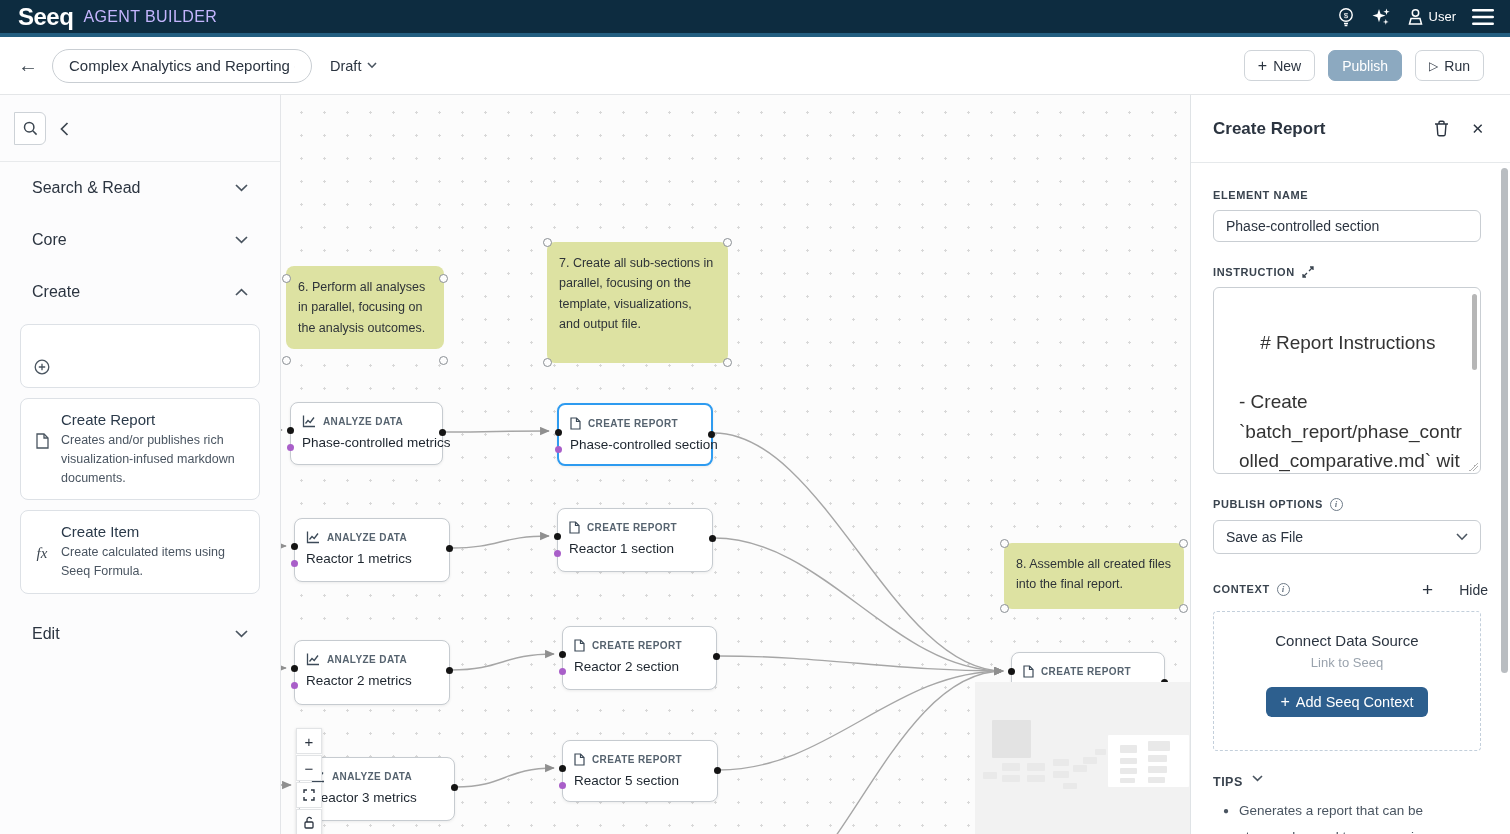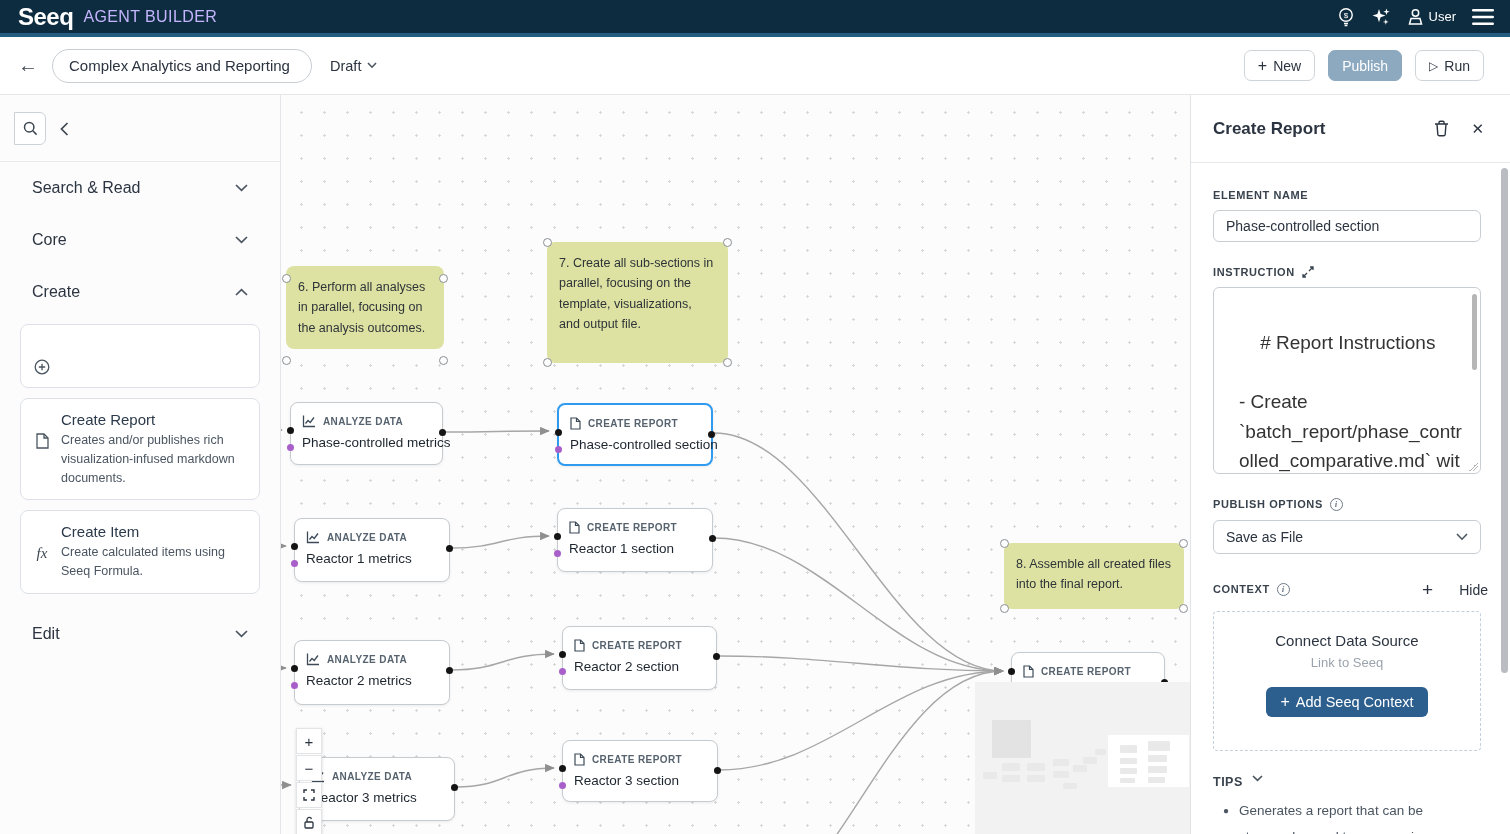--- a/index.html
+++ b/index.html
@@ -434,21 +434,21 @@
     <div class="node" style="left: 281px; top: 645px; width: 156px; height: 62px;">
       <div class="node-head">
         <span>
           <svg width="11" height="13" viewBox="0 0 11 13" fill="none" stroke="#3c4a58" stroke-width="1.2">
             <path d="M1 1 h5.5 l3.5 3.5 v7.5 h-9 z"></path>
             <path d="M6.5 1 v3.5 h3.5"></path>
           </svg>
         </span>
         <span class="node-kind">CREATE REPORT</span>
       </div>
-      <div class="node-title">Reactor 3 section</div>
+      <div class="node-title">Reactor 5 section</div>
       <span class="port in" style="left:-4px;top:24px;"></span>
       <span class="port ctx" style="left:-4px;top:41px;"></span>
       <span class="port out" style="right:-4px;top:26px;"></span>
     </div>
     <div class="node" style="left: 730px; top: 557px; width: 154px; height: 62px;">
       <div class="node-head">
         <span>
           <svg width="11" height="13" viewBox="0 0 11 13" fill="none" stroke="#3c4a58" stroke-width="1.2">
             <path d="M1 1 h5.5 l3.5 3.5 v7.5 h-9 z"></path>
             <path d="M6.5 1 v3.5 h3.5"></path>

